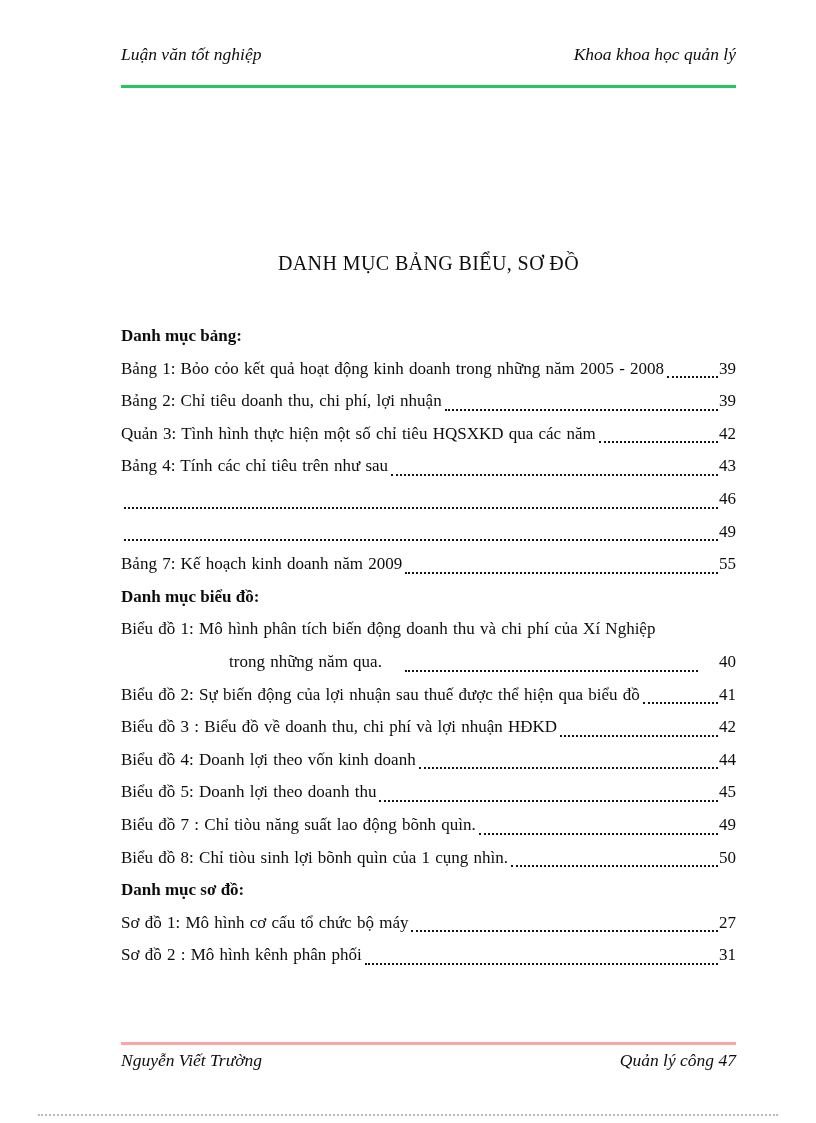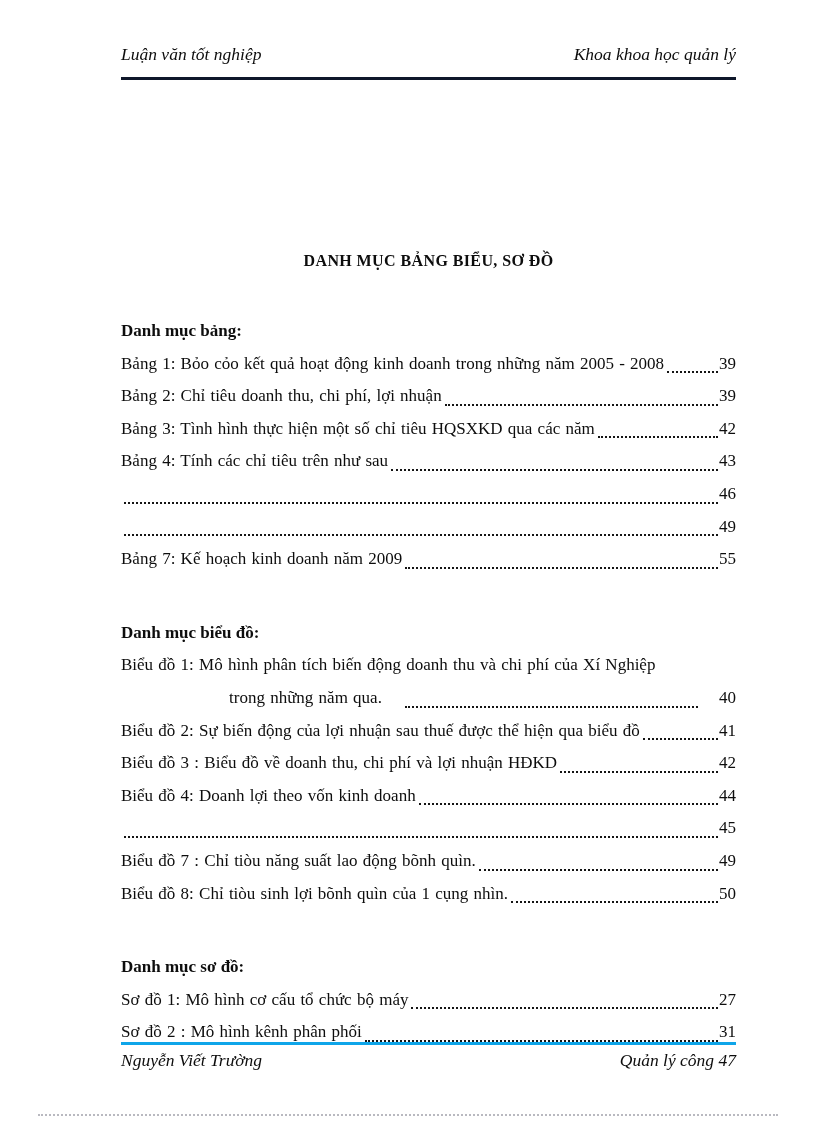--- a/index.html
+++ b/index.html
@@ -12,63 +12,62 @@
     color: #0d0d0d;
   }
   .page-header {
     position: absolute;
     left: 121px; right: 80px; top: 44px;
     display: flex;
     justify-content: space-between;
     align-items: flex-end;
     font-style: italic;
     font-size: 17.5px;
-    border-bottom: 3px solid #0f172a;
-    padding-bottom: 12px;
+    border-bottom: 3px solid #22c55e;
+    padding-bottom: 20px;
   }
   .page-footer {
     position: absolute;
     left: 121px; right: 80px; top: 1042px;
     display: flex;
     justify-content: space-between;
     align-items: baseline;
     font-style: italic;
     font-size: 17.5px;
-    border-top: 3px solid #0ea5e9;
+    border-top: 3px solid #fca5a5;
     padding-top: 5px;
   }
   .bottom-dotted {
     position: absolute;
     left: 38px; right: 38px; top: 1114px;
     border-top: 2px dotted #b9b9c0;
     height: 0;
   }
   .content {
     position: absolute;
     left: 121px; right: 80px; top: 252px;
   }
   .doc-title {
     text-align: center;
-    font-weight: bold;
-    font-size: 16px;
+    font-weight: normal;
+    font-size: 20px;
     letter-spacing: 0.4px;
     margin: 0 0 45px 0;
     white-space: nowrap;
   }
   .line {
     display: flex;
     align-items: baseline;
     height: 32.6px;
     line-height: 32.6px;
     font-size: 17px;
     white-space: nowrap;
   }
   .section-heading {
     font-weight: bold;
-    margin-top: 41px;
   }
   .entry-text { word-spacing: 1px; }
   .dots {
     flex: 1 1 auto;
     min-width: 8px;
     border-bottom: 2px dotted #141414;
     margin: 0 1px 7px 3px;
     align-self: flex-end;
   }
   .pageno { flex: 0 0 auto; }
@@ -91,21 +90,21 @@
     <span class="entry-text">Bảng 1: Bỏo cỏo kết quả hoạt động kinh doanh trong những năm 2005 - 2008</span>
     <span class="dots"></span>
     <span class="pageno">39</span>
   </div>
   <div class="line">
     <span class="entry-text">Bảng 2: Chỉ tiêu doanh thu, chi phí, lợi nhuận</span>
     <span class="dots"></span>
     <span class="pageno">39</span>
   </div>
   <div class="line">
-    <span class="entry-text">Bảng 3: Tình hình thực hiện một số chỉ tiêu HQSXKD qua các năm</span>
+    <span class="entry-text">Quản 3: Tình hình thực hiện một số chỉ tiêu HQSXKD qua các năm</span>
     <span class="dots"></span>
     <span class="pageno">42</span>
   </div>
   <div class="line">
     <span class="entry-text">Bảng 4: Tính các chỉ tiêu trên như sau</span>
     <span class="dots"></span>
     <span class="pageno">43</span>
   </div>
   <div class="line">
     <span class="dots"></span>
@@ -140,20 +139,21 @@
     <span class="entry-text">Biểu đồ 3 : Biểu đồ về doanh thu, chi phí và lợi nhuận HĐKD</span>
     <span class="dots"></span>
     <span class="pageno">42</span>
   </div>
   <div class="line">
     <span class="entry-text">Biểu đồ 4: Doanh lợi theo vốn kinh doanh</span>
     <span class="dots"></span>
     <span class="pageno">44</span>
   </div>
   <div class="line">
+    <span class="entry-text">Biểu đồ 5: Doanh lợi theo doanh thu</span>
     <span class="dots"></span>
     <span class="pageno">45</span>
   </div>
   <div class="line">
     <span class="entry-text">Biểu đồ 7 : Chỉ tiòu năng suất lao động bõnh quìn.</span>
     <span class="dots"></span>
     <span class="pageno">49</span>
   </div>
   <div class="line">
     <span class="entry-text">Biểu đồ 8: Chỉ tiòu sinh lợi bõnh quìn của 1 cụng nhìn.</span>

